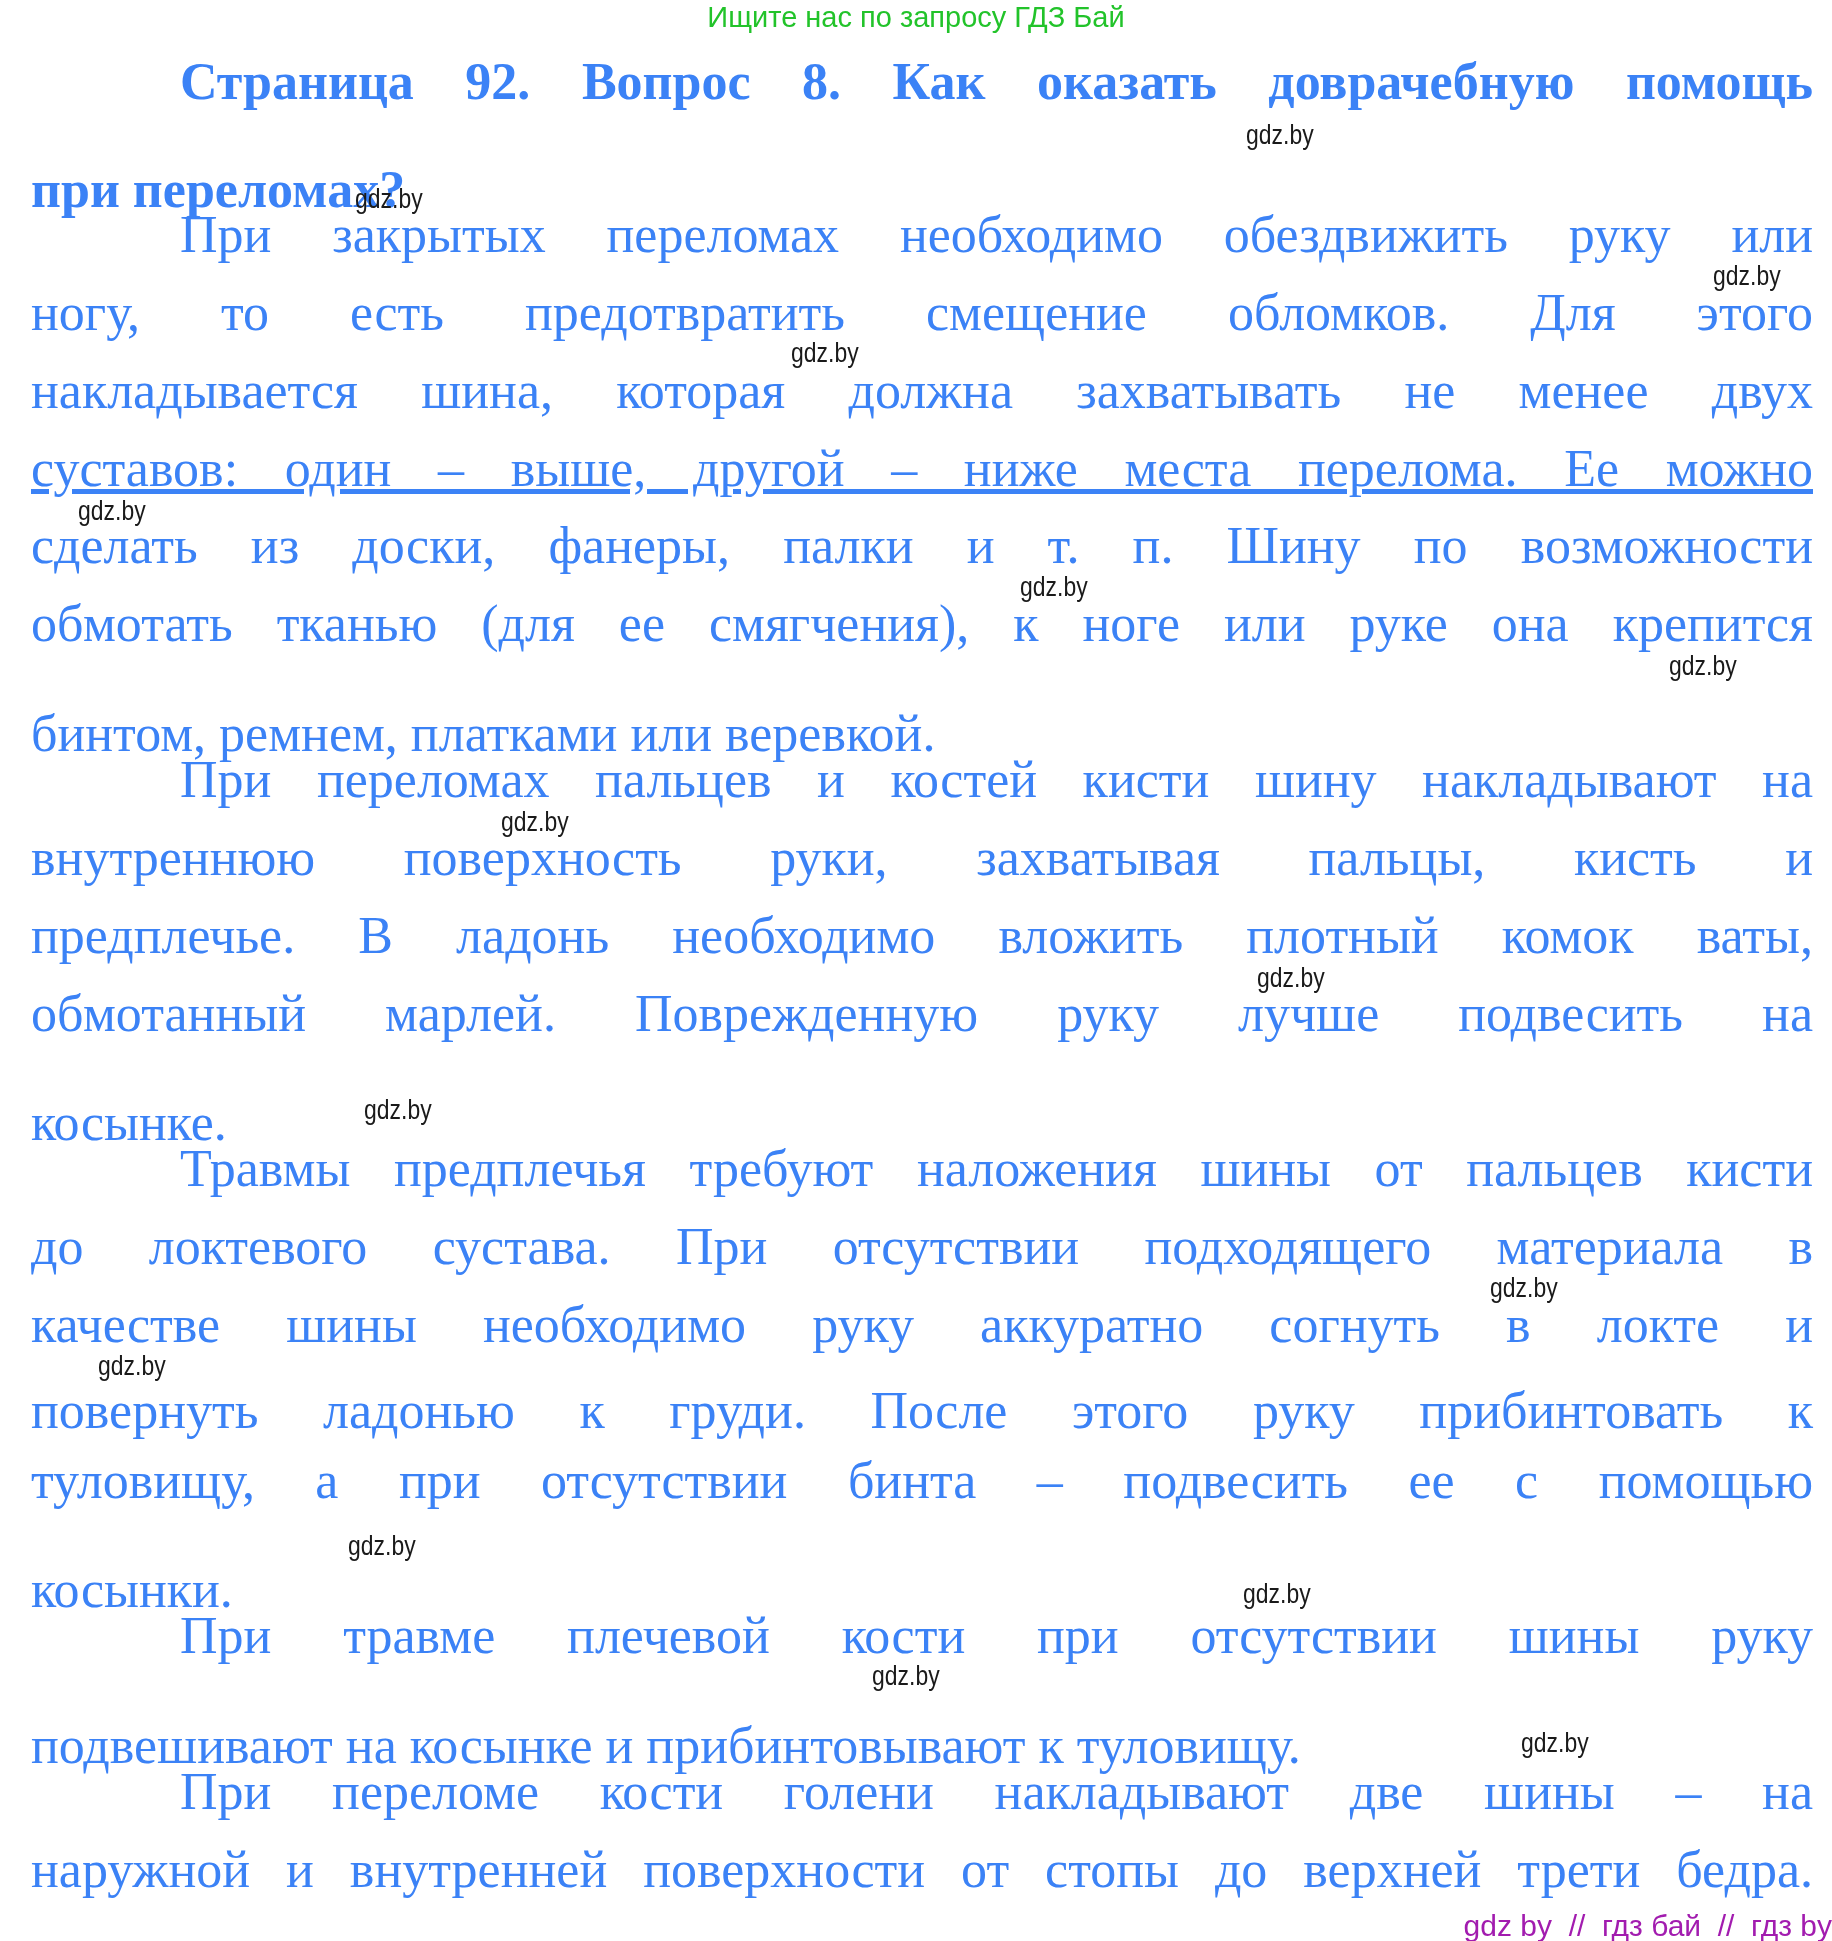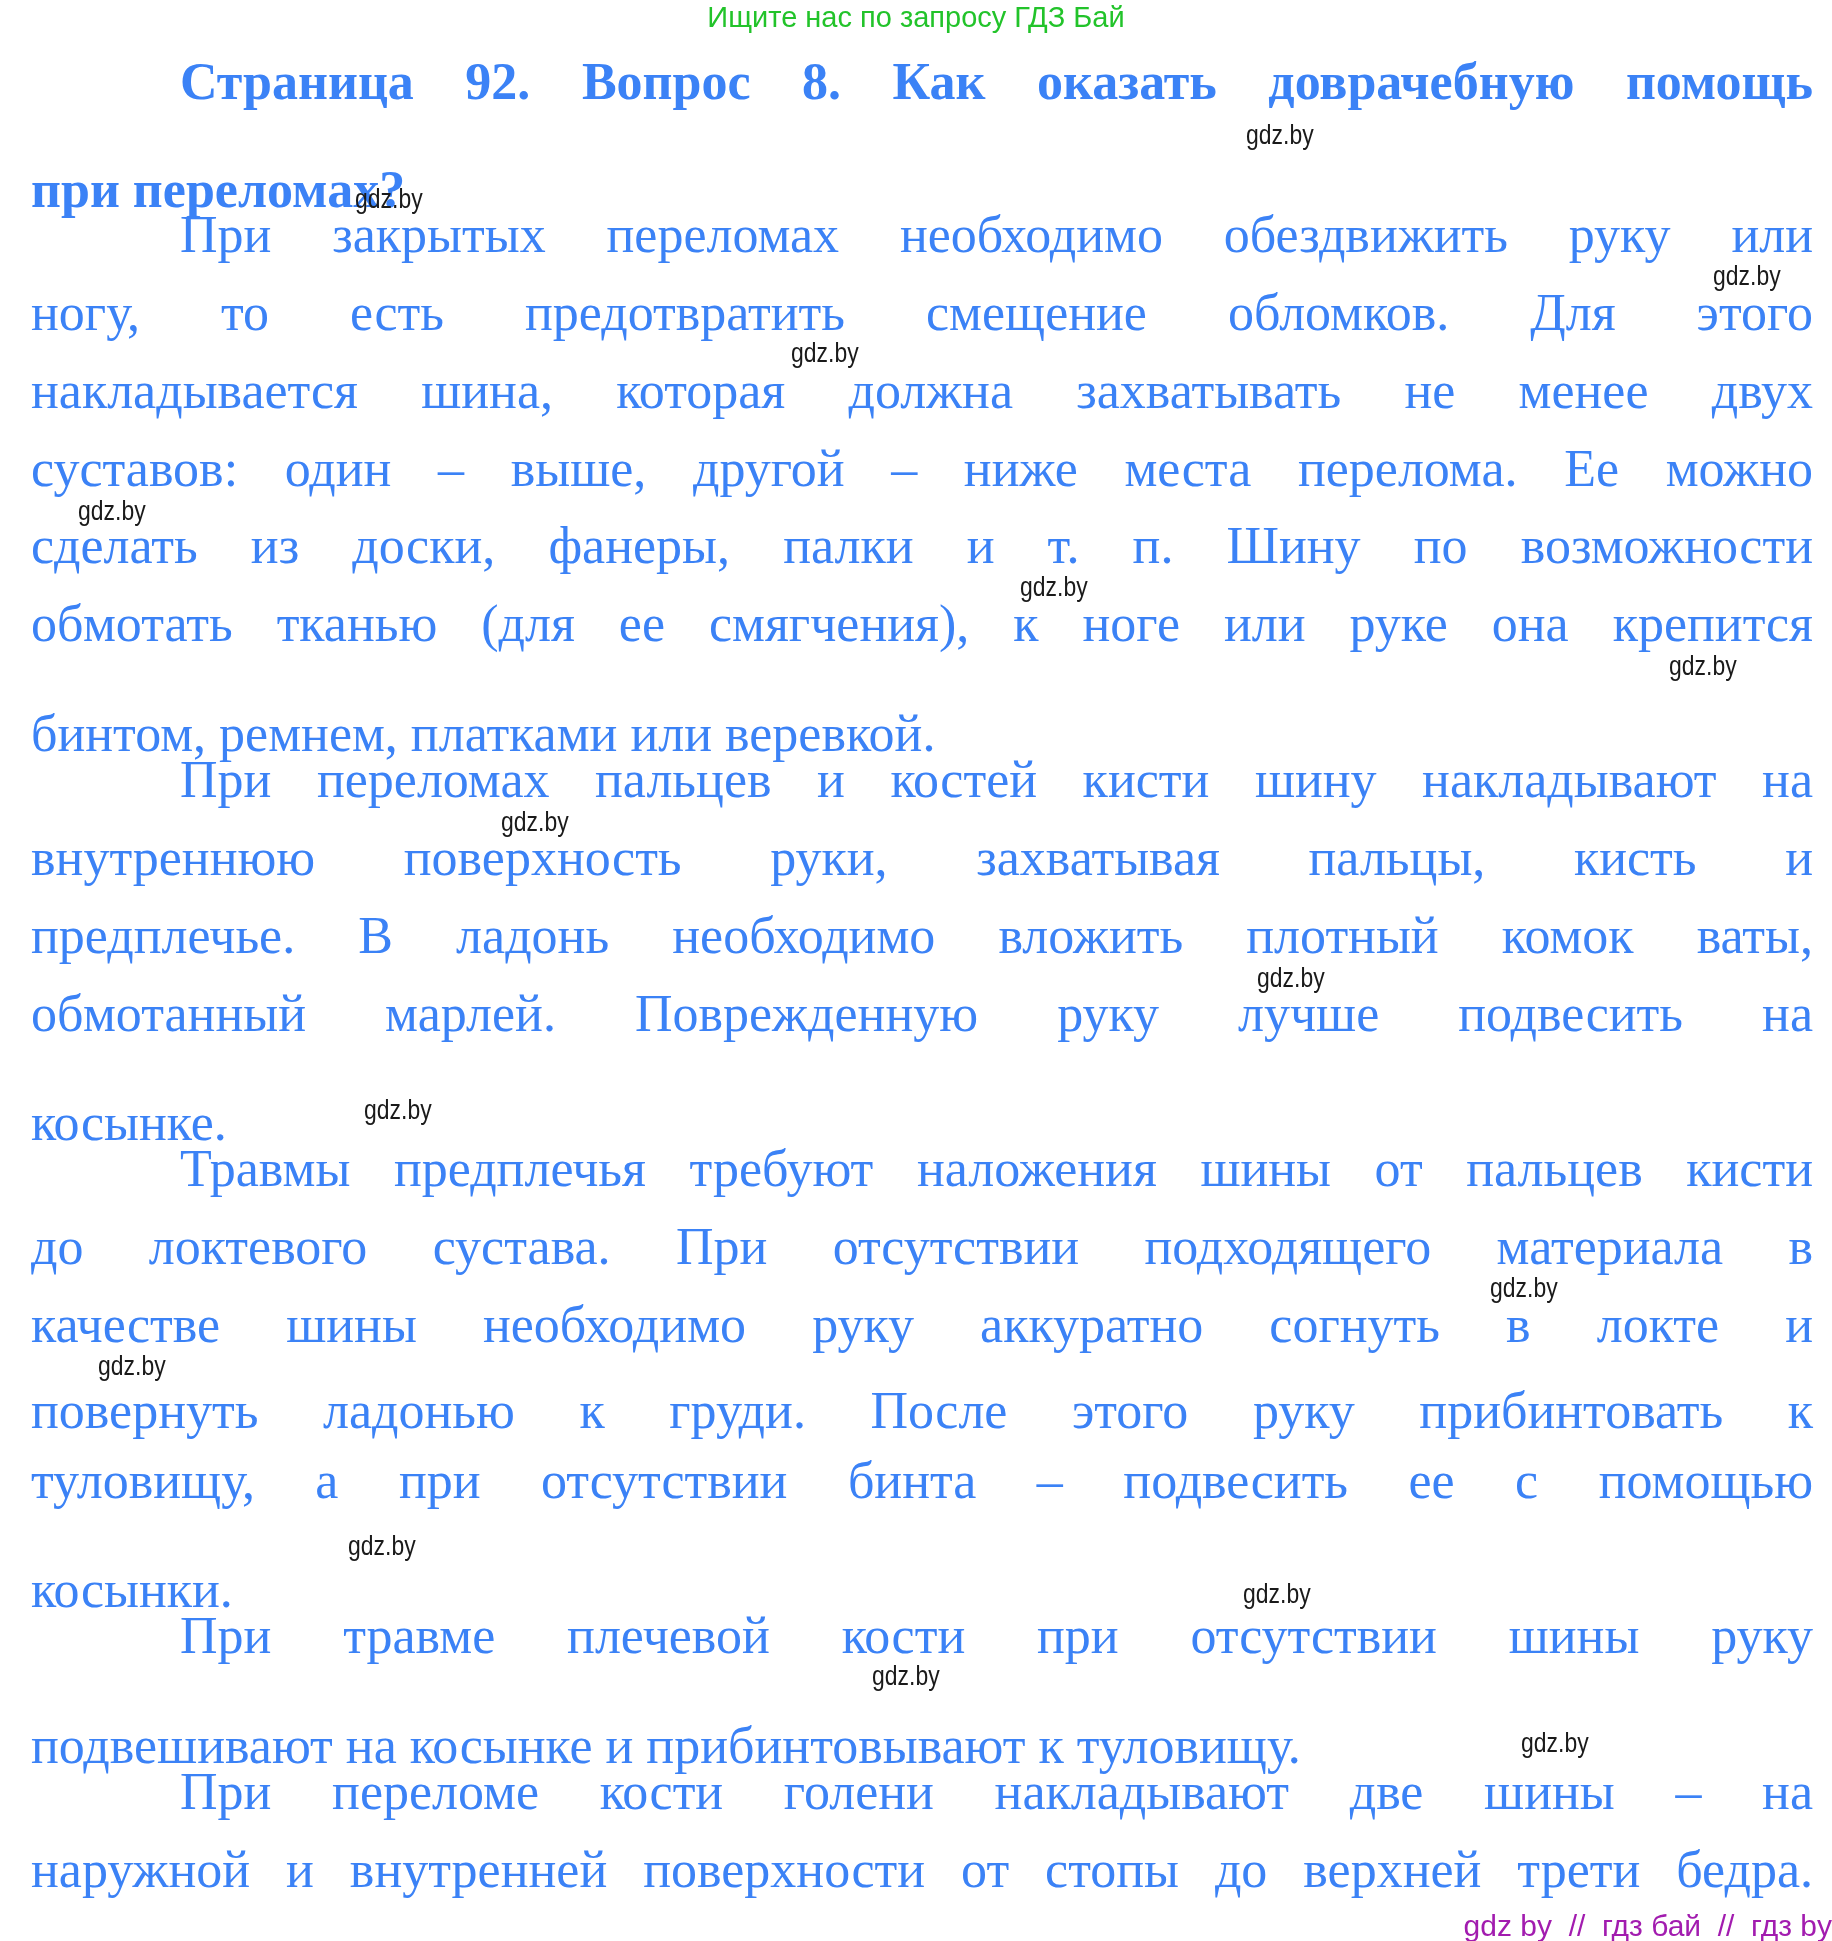--- a/index.html
+++ b/index.html
@@ -33,21 +33,21 @@
 <body>
 
 <div class="top-link">Ищите нас по запросу ГДЗ Бай</div>
 
 <div class="line indent title" style="top:52px;">Страница 92. Вопрос 8. Как оказать доврачебную помощь</div>
 <div class="line title last" style="top:128px;">при переломах?</div>
 
 <div class="line indent" style="top:205px;">При закрытых переломах необходимо обездвижить руку или</div>
 <div class="line" style="top:283px;">ногу, то есть предотвратить смещение обломков. Для этого</div>
 <div class="line" style="top:361px;">накладывается шина, которая должна захватывать не менее двух</div>
-<div class="line" style="top:439px;">суставов: один – выше, другой – ниже места перелома. Ее можно</div>
+<div class="line" style="top:439px;text-decoration:underline;">суставов: один – выше, другой – ниже места перелома. Ее можно</div>
 <div class="line" style="top:516px;">сделать из доски, фанеры, палки и т. п. Шину по возможности</div>
 <div class="line" style="top:594px;">обмотать тканью (для ее смягчения), к ноге или руке она крепится</div>
 <div class="line last" style="top:672px;">бинтом, ремнем, платками или веревкой.</div>
 
 <div class="line indent" style="top:750px;">При переломах пальцев и костей кисти шину накладывают на</div>
 <div class="line" style="top:828px;">внутреннюю поверхность руки, захватывая пальцы, кисть и</div>
 <div class="line" style="top:906px;">предплечье. В ладонь необходимо вложить плотный комок ваты,</div>
 <div class="line" style="top:984px;">обмотанный марлей. Поврежденную руку лучше подвесить на</div>
 <div class="line last" style="top:1061px;">косынке.</div>
 

